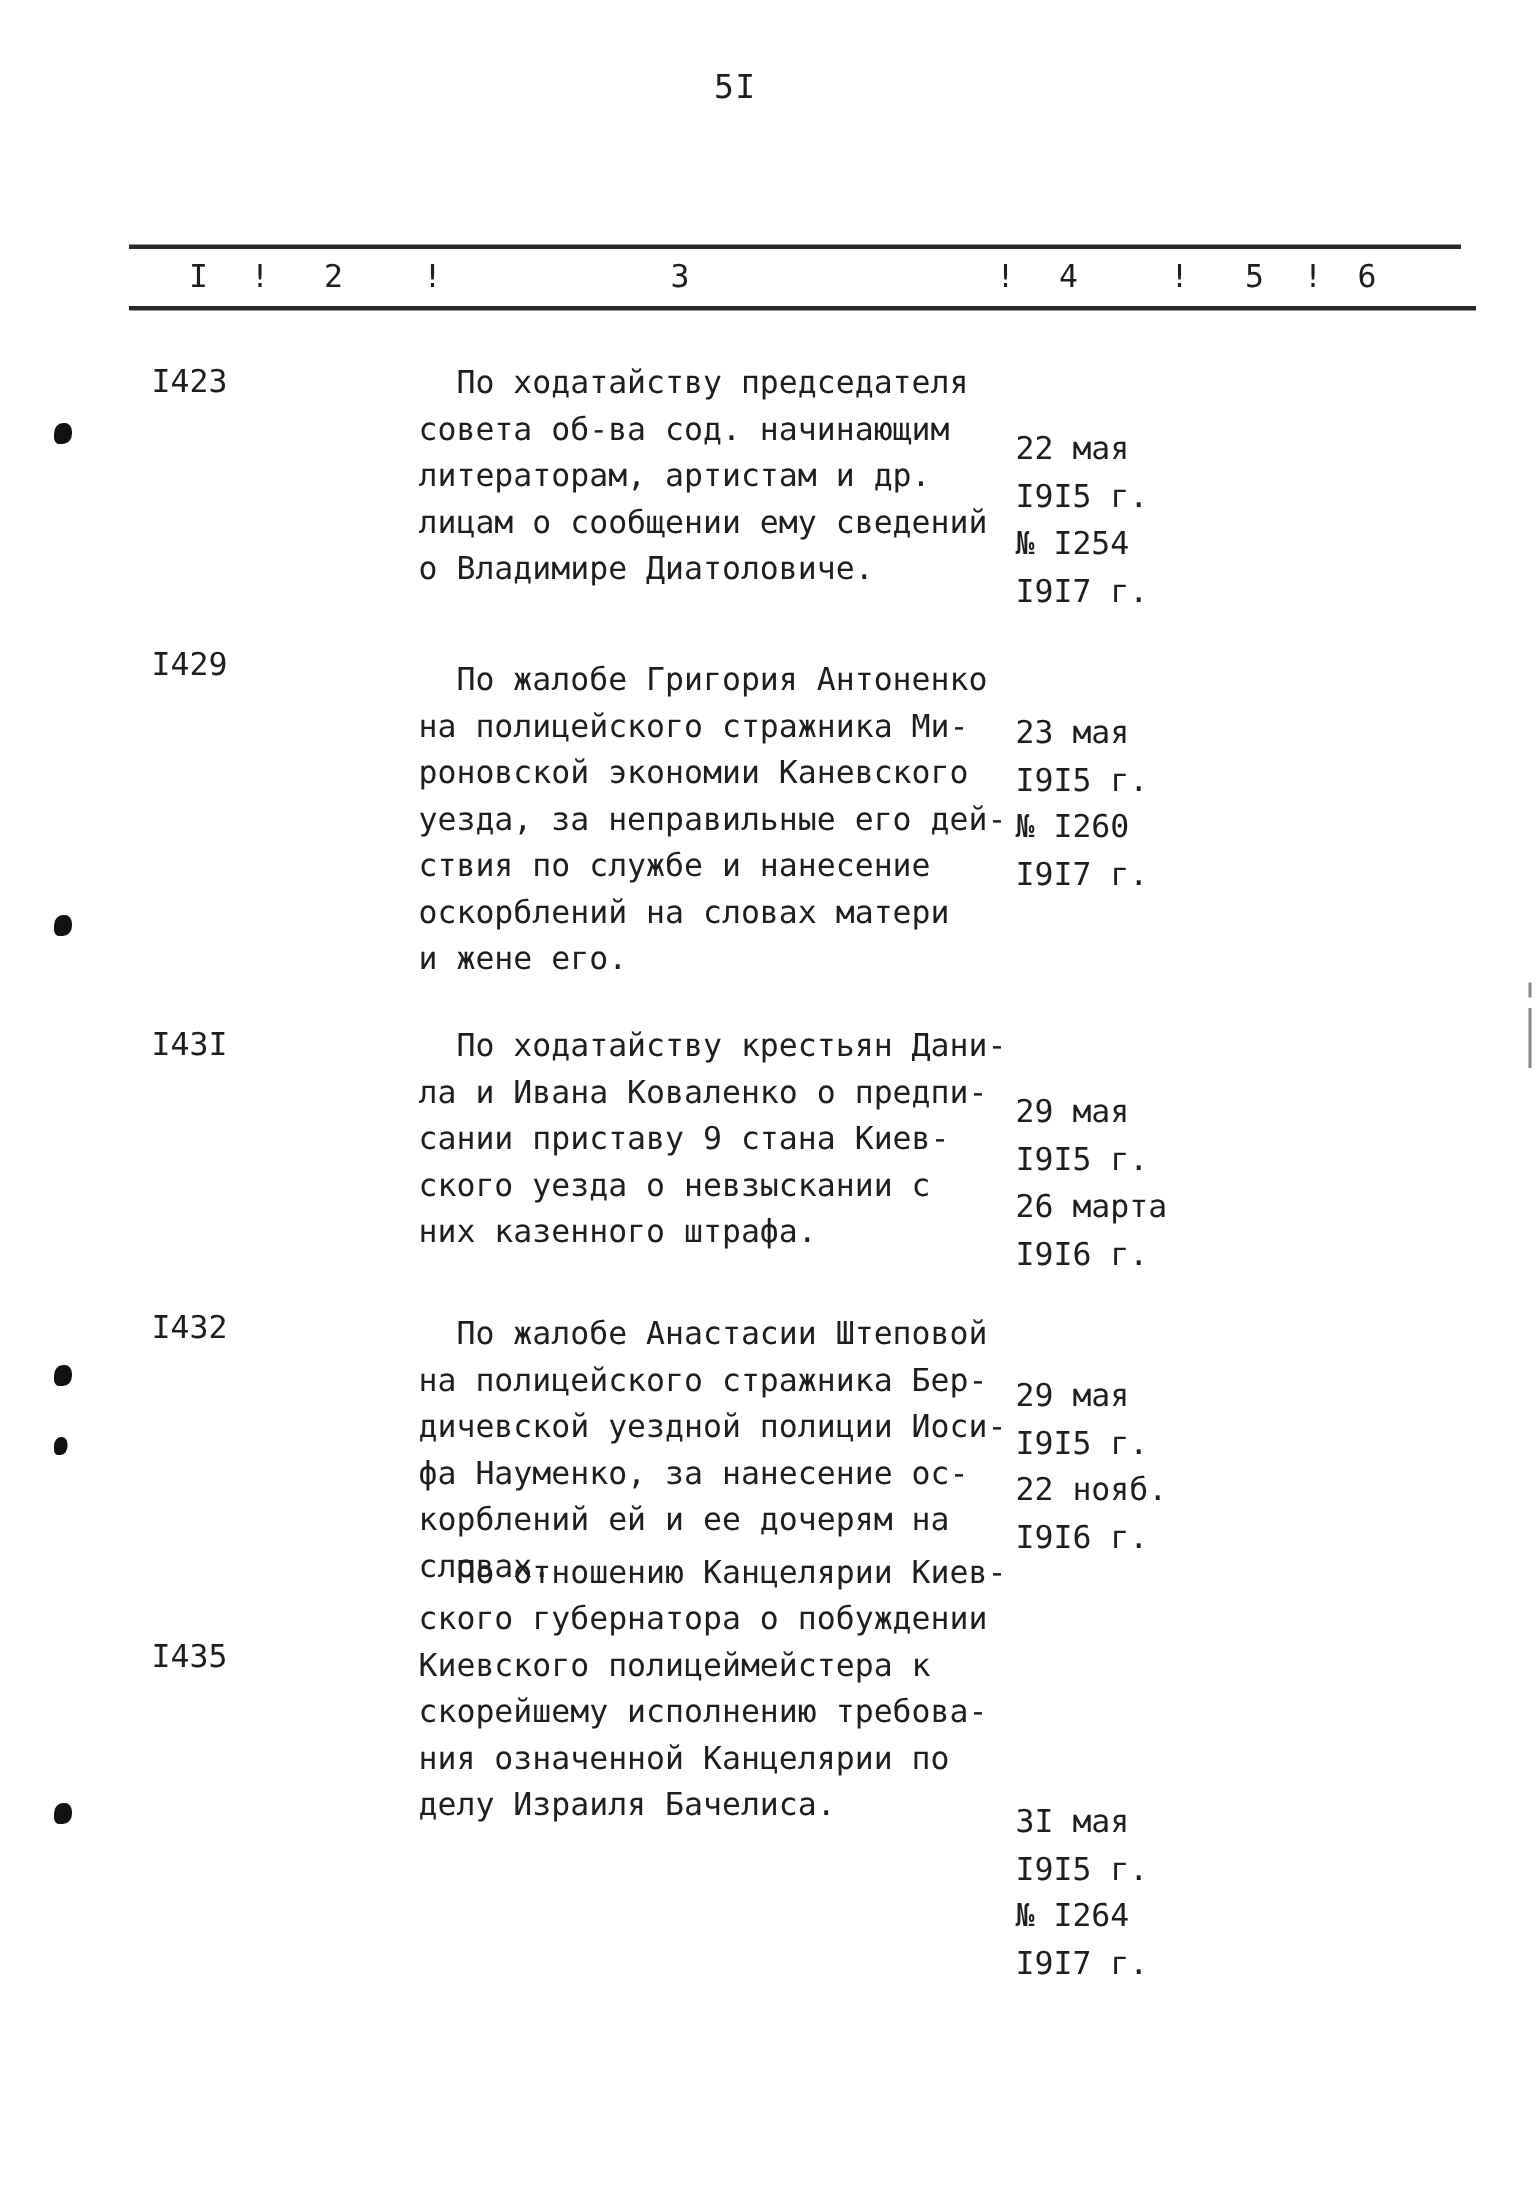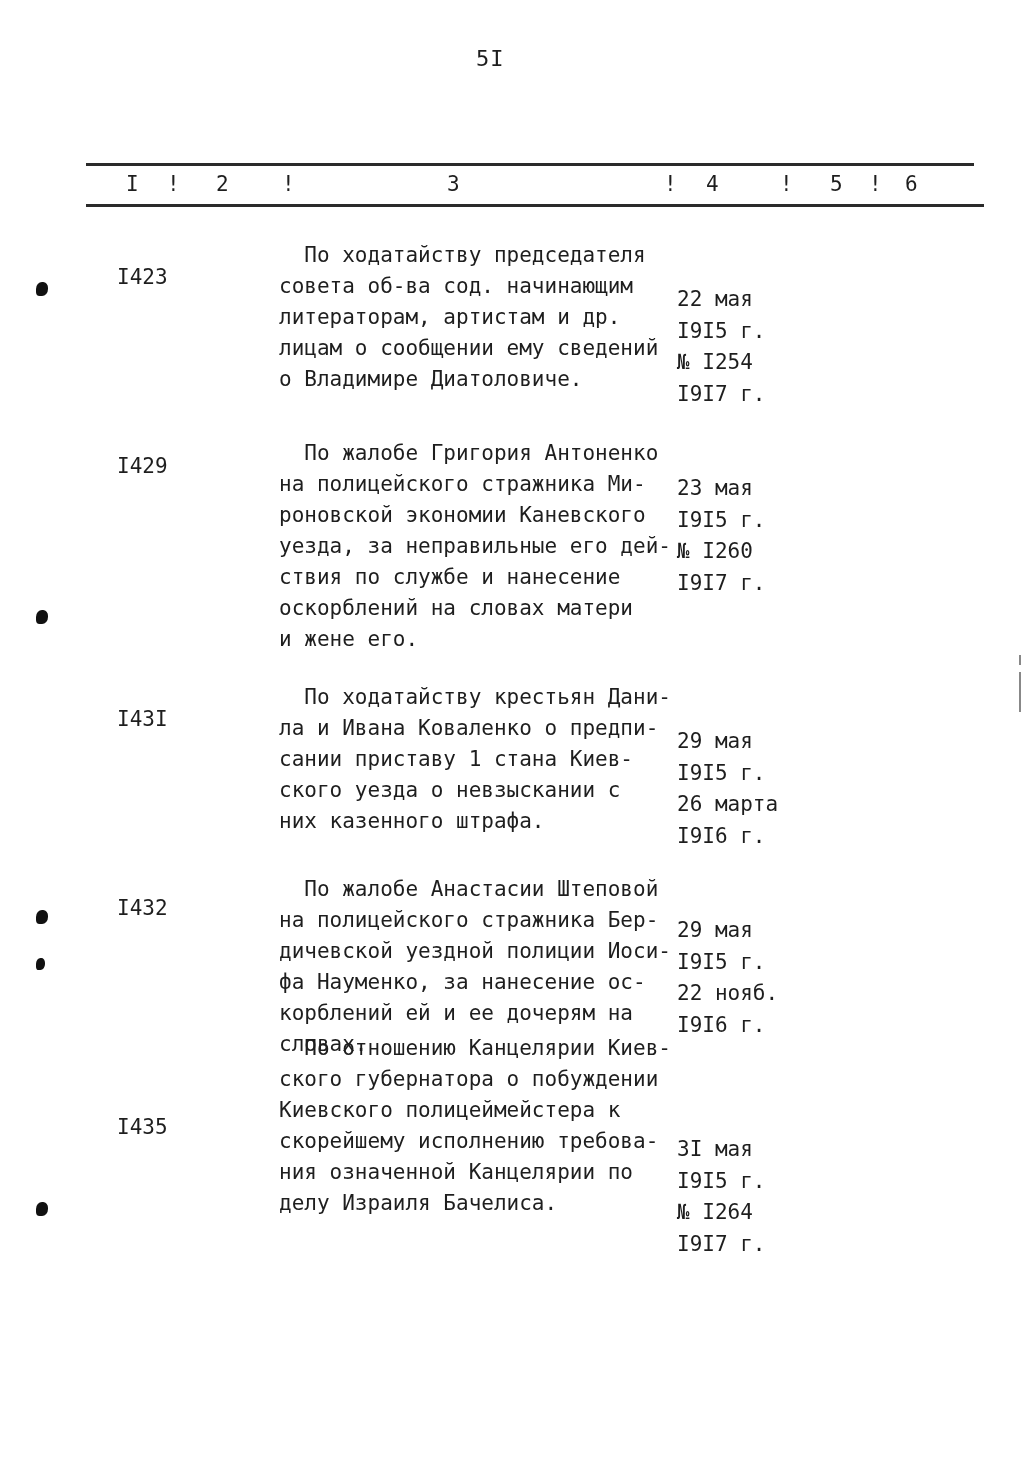--- a/index.html
+++ b/index.html
@@ -6,21 +6,21 @@
   body {
     width: 1024px; height: 1468px; position: relative; overflow: hidden;
     font-family: "DejaVu Sans Mono", "Liberation Mono", monospace;
     color: #1e1e1e;
   }
   .page-num { position: absolute; left: 476px; top: 46px; font-size: 22px; letter-spacing: 1px; }
   .rule { position: absolute; left: 86px; height: 3px; background: #2a2a2a; }
   .rule.top { top: 163px; width: 888px; }
   .rule.bottom { top: 204px; width: 898px; }
   .hdr { position: absolute; top: 172px; font-size: 21px; }
-  .entry-num { position: absolute; left: 117px; font-size: 21px; margin-top: 23px; }
+  .entry-num { position: absolute; left: 101px; font-size: 21px; }
   .entry-text { position: absolute; left: 279px; font-size: 21px; line-height: 31px; white-space: pre; }
   .entry-date { position: absolute; left: 677px; font-size: 21px; line-height: 31.6px; white-space: pre; margin-top: 44px; }
   .mark { position: absolute; left: 36px; width: 12px; height: 14px; background: #111; border-radius: 50% 40% 50% 30%; }
   .edge { position: absolute; left: 1019px; width: 2px; background: #888; }
 </style>
 </head>
 <body>
 
 <div class="page-num">5I</div>
 
@@ -65,21 +65,21 @@
   <div class="entry-date" style="top:429px">23 мая
 I9I5 г.
 № I260
 I9I7 г.</div>
 </div>
 
 <div>
   <div class="entry-num" style="top:684px">I43I</div>
   <div class="entry-text" style="top:682px">  По ходатайству крестьян Дани-
 ла и Ивана Коваленко о предпи-
-сании приставу 1 стана Киев-
+сании приставу 9 стана Киев-
 ского уезда о невзыскании с
 них казенного штрафа.</div>
   <div class="entry-date" style="top:682px">29 мая
 I9I5 г.
 26 марта
 I9I6 г.</div>
 </div>
 
 <div>
   <div class="entry-num" style="top:873px">I432</div>
@@ -96,21 +96,21 @@
 </div>
 
 <div>
   <div class="entry-num" style="top:1092px">I435</div>
   <div class="entry-text" style="top:1033px">  По отношению Канцелярии Киев-
 ского губернатора о побуждении
 Киевского полицеймейстера к
 скорейшему исполнению требова-
 ния означенной Канцелярии по
 делу Израиля Бачелиса.</div>
-  <div class="entry-date" style="top:1090px">3I мая
+  <div class="entry-date" style="top:1155px">3I мая
 I9I5 г.
 № I264
 I9I7 г.</div>
 </div>
 
 <div class="mark" style="top:282px"></div>
 <div class="mark" style="top:610px"></div>
 <div class="mark" style="top:910px"></div>
 <div class="mark" style="top:958px; width:9px; height:12px;"></div>
 <div class="mark" style="top:1202px"></div>

